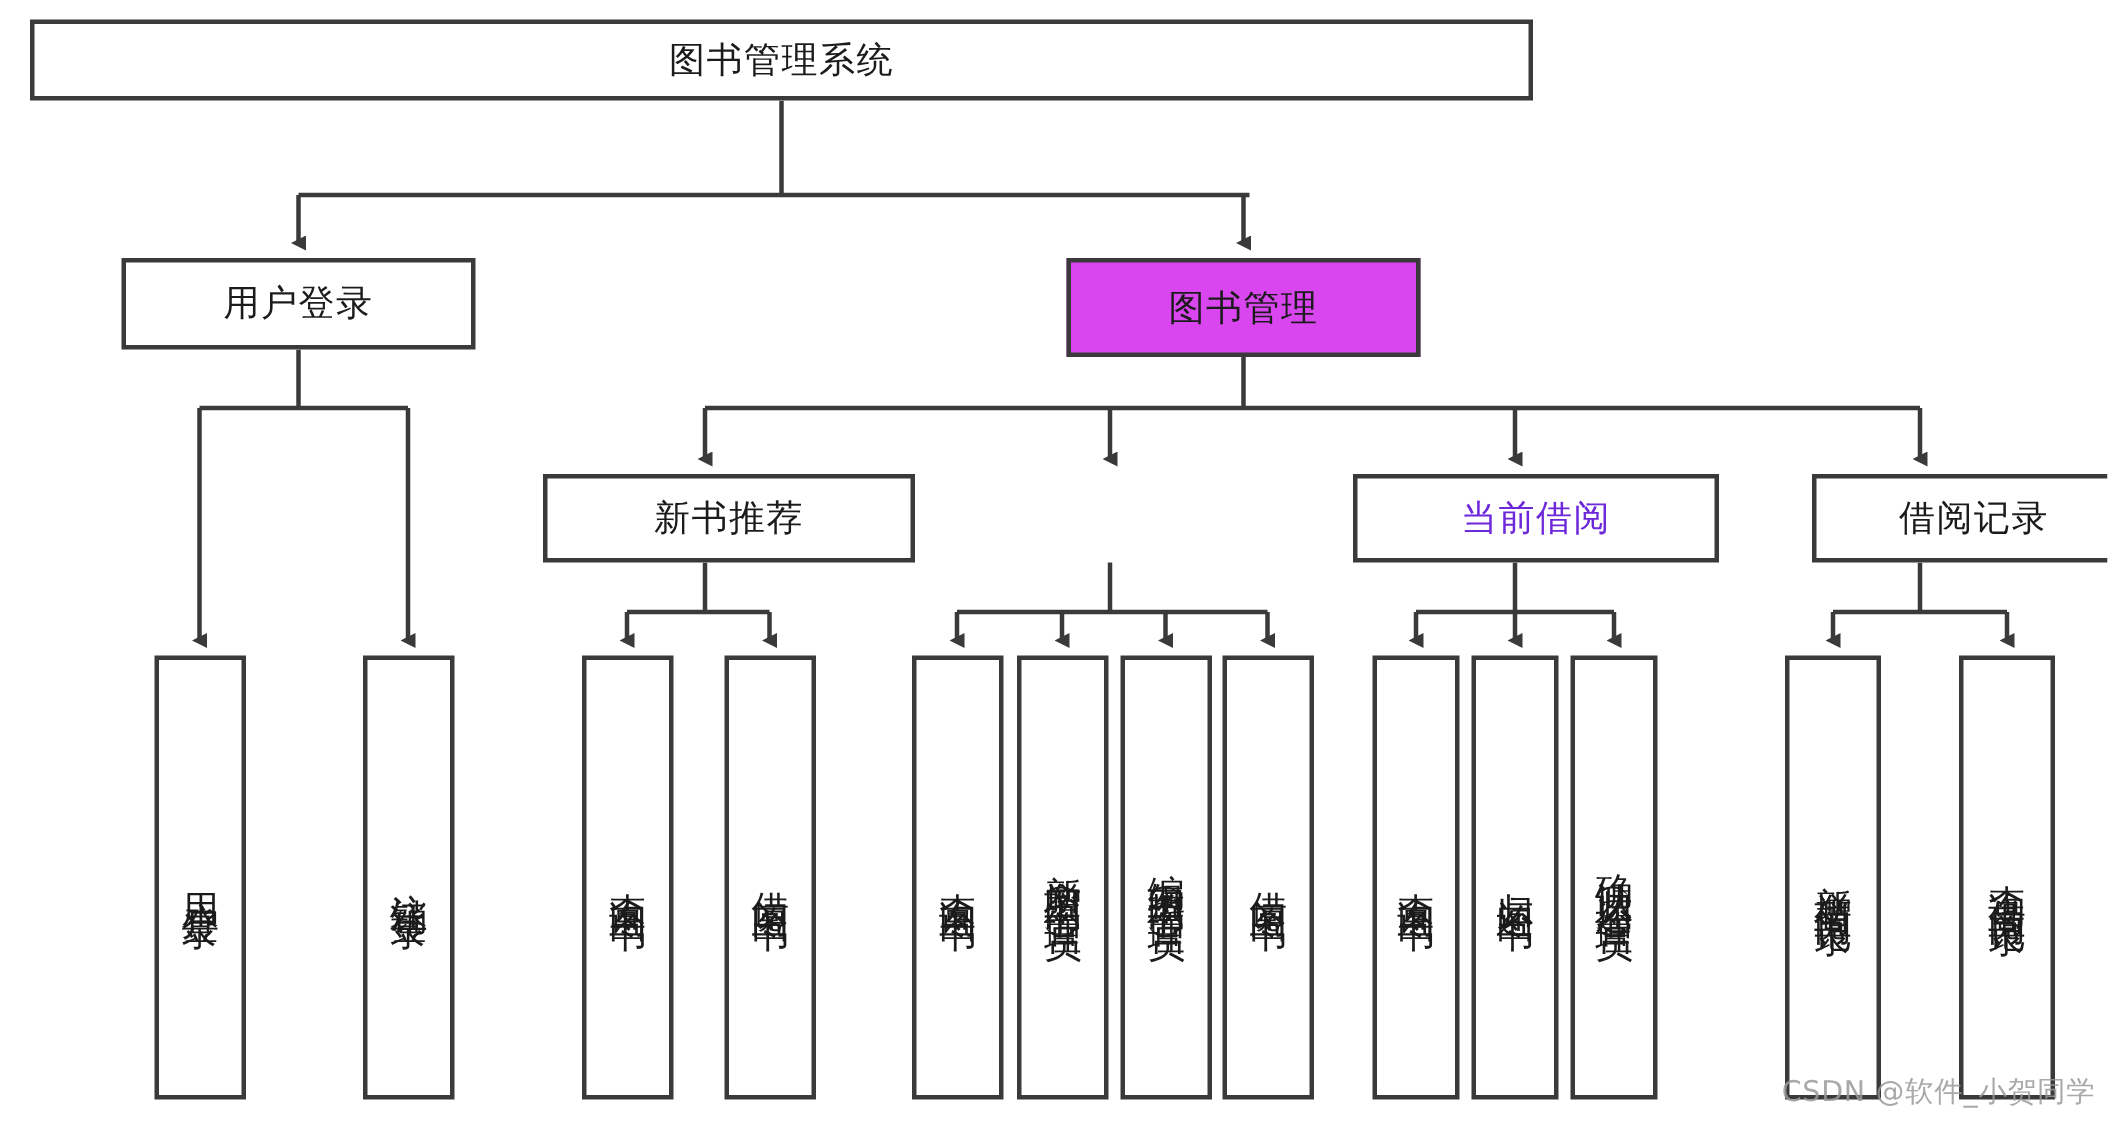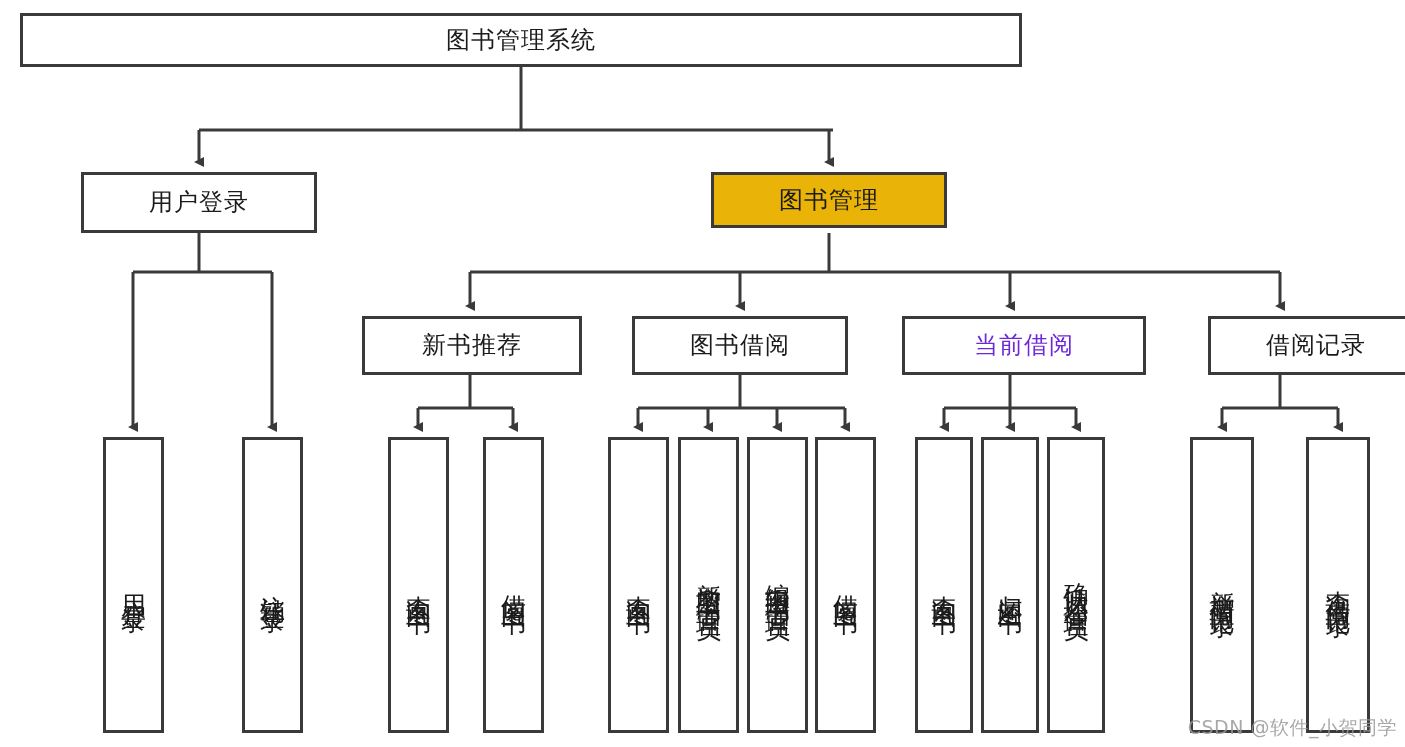--- a/index.html
+++ b/index.html
@@ -118,29 +118,26 @@
     </g>
   </svg>
 
   <div class="node h" id="n-root" style="left: 20px; top: 13px; width: 1002px; height: 54px; border-color: rgb(58, 58, 58); background: rgb(255, 255, 255); color: rgb(27, 27, 27);">
     <span class="lbl">图书管理系统</span>
   </div>
 
   <div class="node h" id="n-l2-0" style="left: 81px; top: 172px; width: 236px; height: 61px; border-color: rgb(58, 58, 58); background: rgb(255, 255, 255); color: rgb(27, 27, 27);">
     <span class="lbl">用户登录</span>
   </div>
-  <div class="node h" id="n-l2-1" style="left: 711px; top: 172px; width: 236px; height: 56px; border-color: rgb(58, 58, 58); background: #eab308; color: rgb(27, 27, 27);">
+  <div class="node h" id="n-l2-1" style="left: 711px; top: 172px; width: 236px; height: 66px; border-color: rgb(58, 58, 58); background: #d946ef; color: rgb(27, 27, 27);">
     <span class="lbl">图书管理</span>
   </div>
 
-  <div class="node h" id="n-l3-0" style="left: 362px; top: 316px; width: 220px; height: 59px; border-color: rgb(58, 58, 58); background: rgb(255, 255, 255); color: rgb(27, 27, 27);">
+  <div class="node h" id="n-l3-0" style="left: 362px; top: 316px; width: 248px; height: 59px; border-color: rgb(58, 58, 58); background: rgb(255, 255, 255); color: rgb(27, 27, 27);">
     <span class="lbl">新书推荐</span>
-  </div>
-  <div class="node h" id="n-l3-1" style="left: 632px; top: 316px; width: 216px; height: 59px; border-color: rgb(58, 58, 58); background: rgb(255, 255, 255); color: rgb(27, 27, 27);">
-    <span class="lbl">图书借阅</span>
   </div>
   <div class="node h" id="n-l3-2" style="left: 902px; top: 316px; width: 244px; height: 59px; border-color: rgb(58, 58, 58); background: rgb(255, 255, 255); color: #6d28d9;">
     <span class="lbl">当前借阅</span>
   </div>
   <div class="node h" id="n-l3-3" style="left: 1172px; top: 316px; width: 216px; height: 59px; border-color: rgb(58, 58, 58); background: rgb(255, 255, 255); color: rgb(27, 27, 27); margin-left: 36px;">
     <span class="lbl">借阅记录</span>
   </div>
 
   <div class="node v" id="n-lf-0" style="left: 103px; top: 437px; width: 61px; height: 296px; border-color: rgb(58, 58, 58); background: rgb(255, 255, 255); color: rgb(27, 27, 27);">
     <span class="lbl">用户登录</span>

